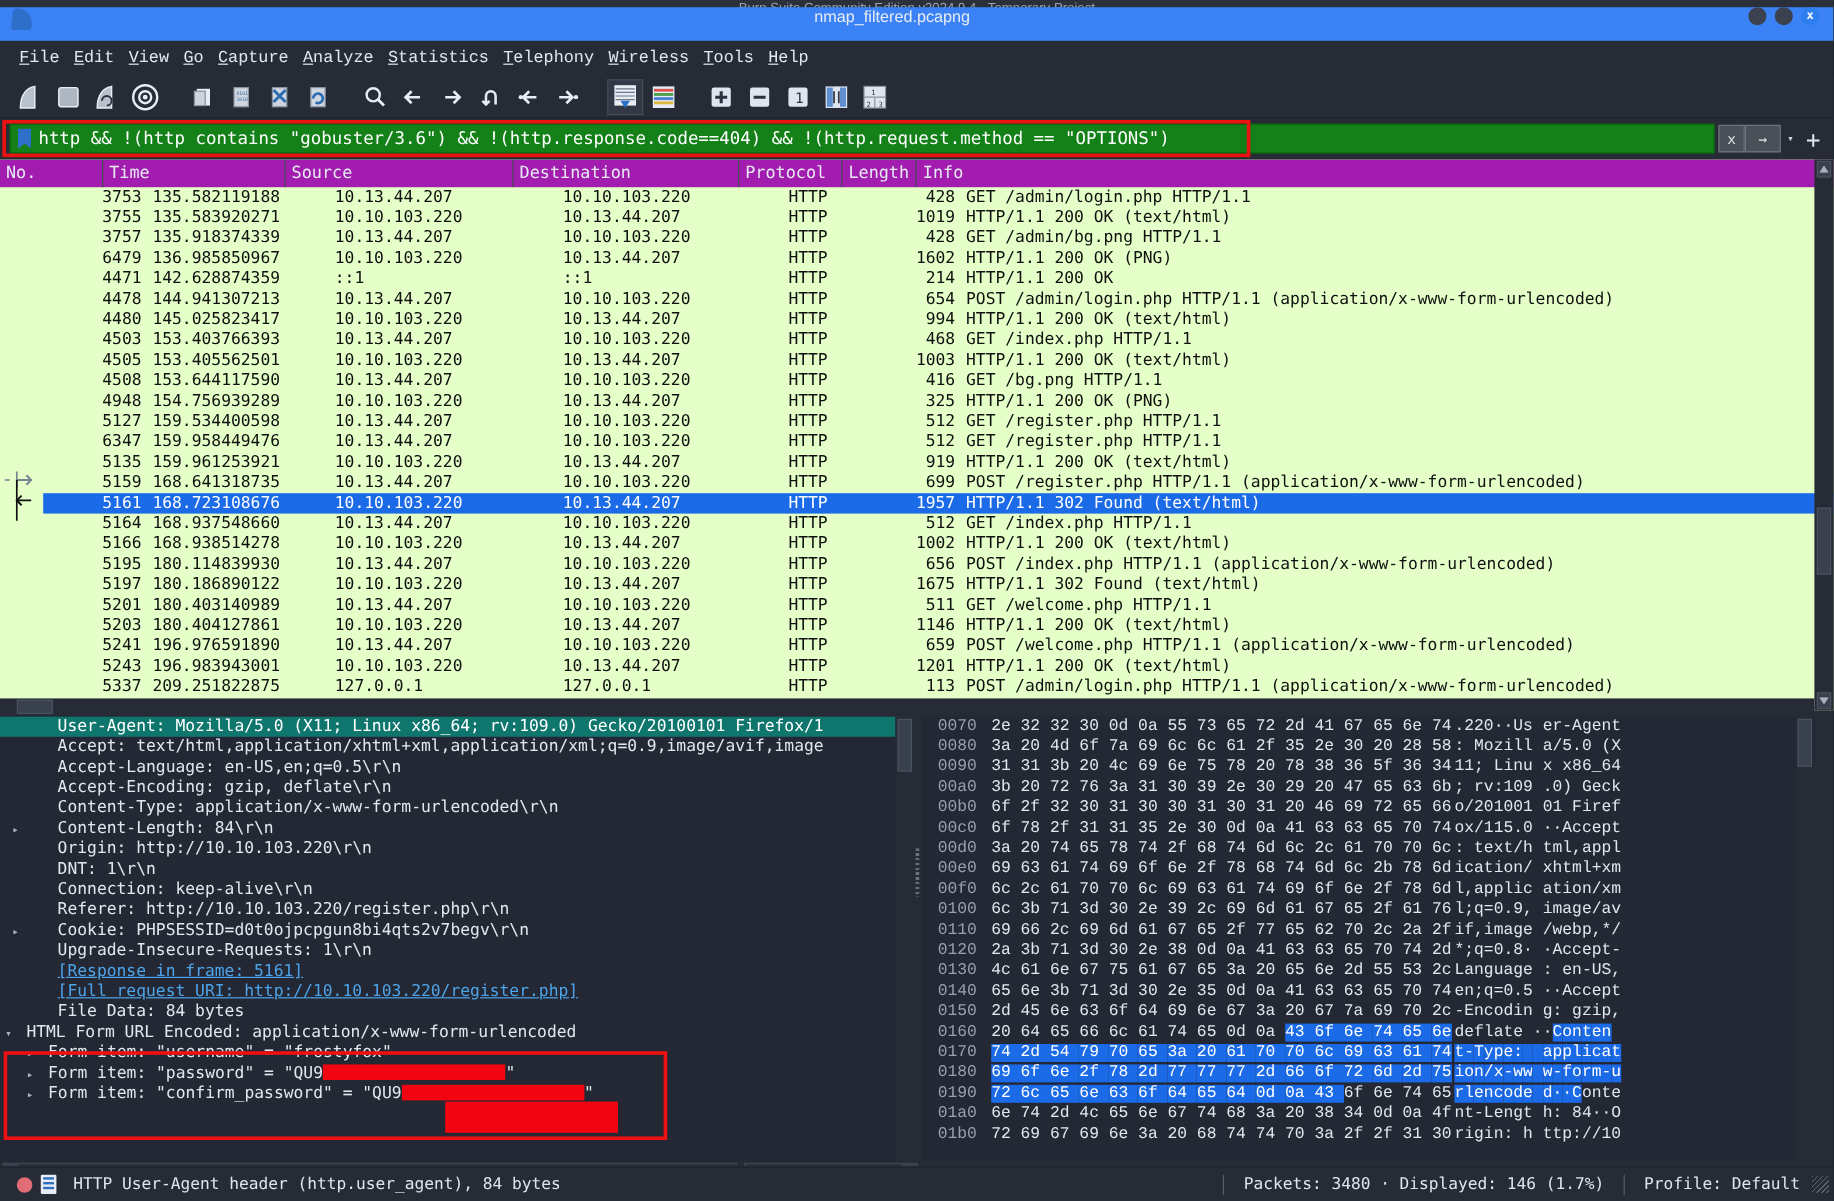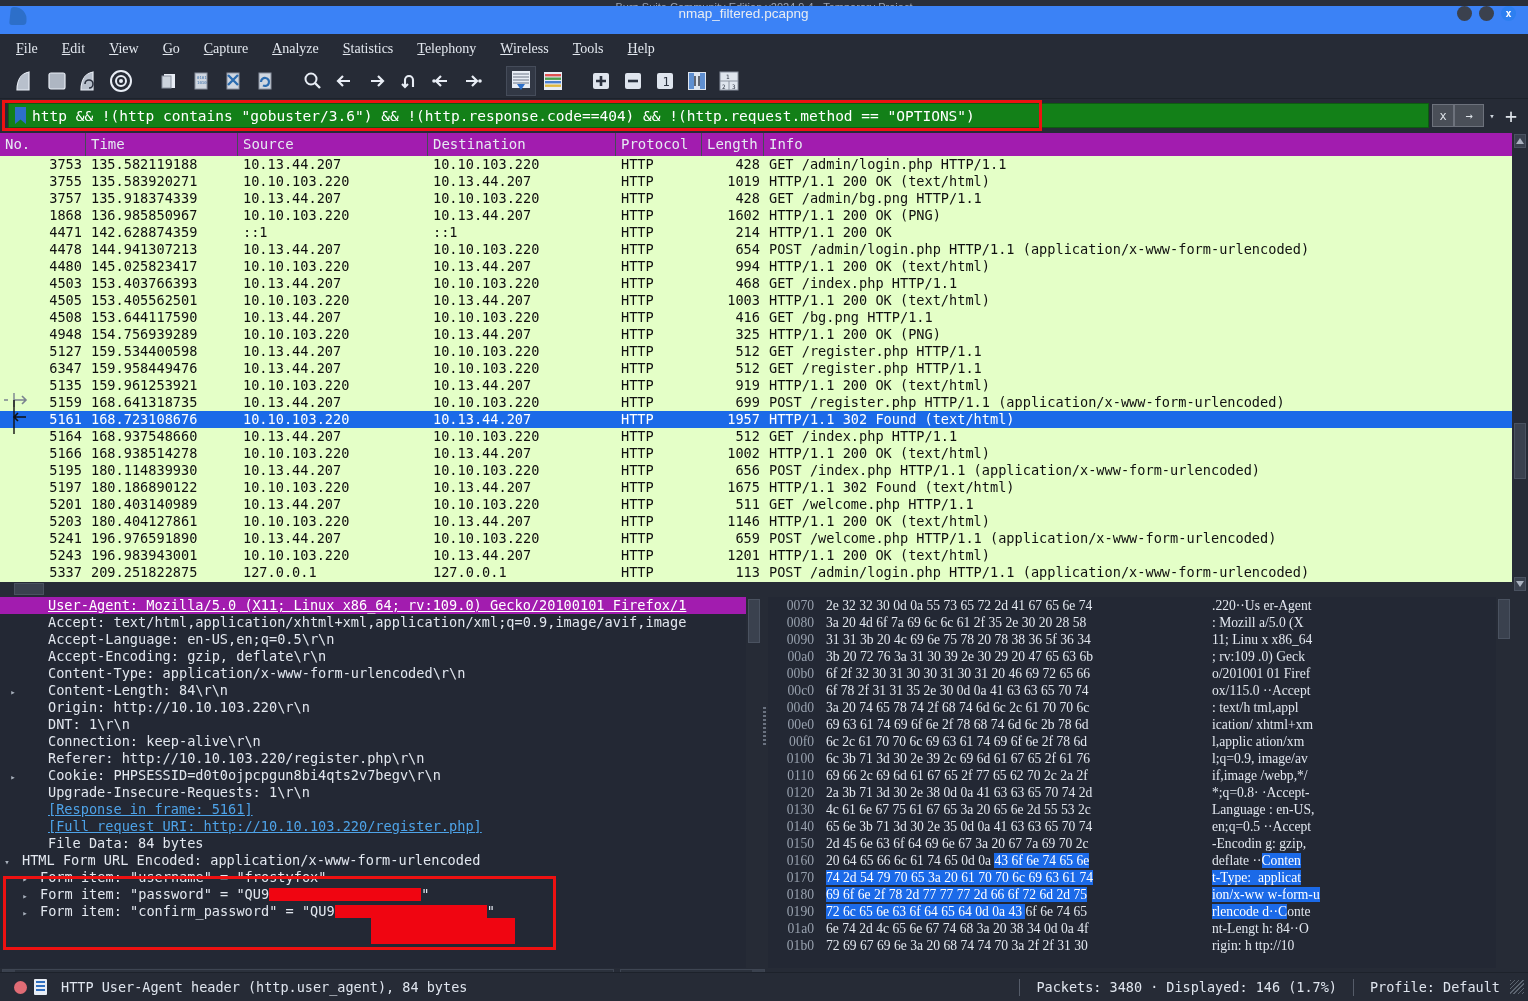--- a/index.html
+++ b/index.html
@@ -35,22 +35,22 @@
     flex:1;text-align:center;color:#e8ecf2;font-size:13.5px;
     font-family:"Liberation Sans",sans-serif;
   }
   .winbtns{display:flex;gap:7px;margin-right:12px;}
   .wb{width:15px;height:15px;border-radius:50%;background:#3b414e;}
   .wb.close{background:#2d7ff0;color:#fff;font-size:10px;line-height:15px;text-align:center;font-weight:bold;}
 
   
   .menubar{
     position:absolute;left:0;top:36px;width:1528px;height:26px;
-    display:flex;align-items:center;padding-left:16px;gap:24px;
-    font-family:Liberation Serif, serif;font-size:14px;color:#e3e8ef;
+    display:flex;align-items:center;padding-left:16px;gap:12px;
+    font-family:Liberation Mono, monospace;font-size:14px;color:#e3e8ef;
   }
   .menubar .mi{cursor:default;white-space:nowrap;}
   .menubar .mi u{text-decoration:underline;}
 
   
   .toolbar{
     position:absolute;left:0;top:63px;width:1528px;height:36px;
     background:#262b36;display:flex;align-items:center;padding-left:10px;
     border-bottom:1px solid #1d222b;
   }
@@ -112,21 +112,21 @@
   }
   .prow.sel{background:#1b6ae8;color:#ffffff;}
   .prow div{padding-left:5px;overflow:hidden;}
   .prow .c-no{text-align:right;padding-right:4px;padding-left:0;width:86px;}
   .prow .c-len{text-align:right;padding-right:4px;padding-left:0;width:62px;}
   .prow .c-time{width:152px;}
   .prow .c-src{width:190px;}
   .prow .c-dst{width:188px;}
   .prow .c-proto{width:86px;}
   .prow .c-info{flex:1;}
-  .plist-body{position:relative;}
+  .plist-body{position:relative;margin-left:36px;}
   .rel-marker{
     position:absolute;left:0;top:0;width:30px;height:100%;pointer-events:none;
   }
 
   
   .vsb{
     position:absolute;right:0;top:133px;width:16px;height:459px;background:#262b36;
   }
   .vsb .thumb{position:absolute;left:2px;width:12px;background:#3a414e;border:1px solid #4a5260;}
   .sbar-arrow{
@@ -143,21 +143,21 @@
   
   .details{
     position:absolute;left:0;top:597px;width:762px;height:371px;
     background:#232834;overflow:hidden;
   }
   .drow{
     height:17px;line-height:17px;white-space:nowrap;overflow:hidden;
     font-family:"DejaVu Sans Mono",monospace;font-size:13.6px;color:#e2e7ef;
     padding-left:0;position:relative;
   }
-  .drow.sel{background:#a21caf;color:#ffffff;text-decoration:underline;}
+  .drow.sel{background:#0f766e;color:#ffffff;}
   .drow .arrow{
     display:inline-block;width:14px;text-align:center;color:#a9b1bd;font-size:9px;
   }
   .drow .noarrow{display:inline-block;width:14px;}
   .drow.link{color:#4ea3e8;text-decoration:underline;}
   .drow .ind0{display:inline-block;width:6px;}
 
   .detail-hilite{
     position:absolute;left:3px;top:876px;width:553px;height:74px;
     border:3px solid #ee1111;pointer-events:none;z-index:7;
@@ -175,21 +175,21 @@
     position:absolute;left:762px;top:597px;width:6px;height:371px;background:#262b36;
   }
   .splitv .dots{
     position:absolute;left:1px;top:110px;width:3px;height:40px;
     background:repeating-linear-gradient(to bottom,#6a7280 0 2px,transparent 2px 4px);
   }
 
   
   .bytes{
     position:absolute;left:768px;top:597px;width:744px;height:371px;
-    background:#232834;overflow:hidden;font-family:Liberation Serif, serif;
+    background:#232834;overflow:hidden;font-family:Liberation Mono, monospace;
     font-size:13.6px;
   }
   .hrow{height:17px;line-height:17px;white-space:nowrap;display:flex;}
   .hoff{width:58px;color:#98a1ae;text-align:right;padding-right:12px;}
   .hhex{width:372px;color:#e2e7ef;letter-spacing:0px;}
   .hasc{color:#e2e7ef;padding-left:14px;}
   .hl{background:#1b6ae8;color:#ffffff;}
 
   .bsb{
     position:absolute;right:16px;top:597px;width:16px;height:371px;background:#262b36;
@@ -442,21 +442,21 @@
         <div class="prow">
           <div class="c-no">3757</div>
           <div class="c-time">135.918374339</div>
           <div class="c-src">10.13.44.207</div>
           <div class="c-dst">10.10.103.220</div>
           <div class="c-proto">HTTP</div>
           <div class="c-len">428</div>
           <div class="c-info">GET /admin/bg.png HTTP/1.1</div>
         </div>
         <div class="prow">
-          <div class="c-no">1868</div>
+          <div class="c-no">6479</div>
           <div class="c-time">136.985850967</div>
           <div class="c-src">10.10.103.220</div>
           <div class="c-dst">10.13.44.207</div>
           <div class="c-proto">HTTP</div>
           <div class="c-len">1602</div>
           <div class="c-info">HTTP/1.1 200 OK  (PNG)</div>
         </div>
         <div class="prow">
           <div class="c-no">4471</div>
           <div class="c-time">142.628874359</div>

